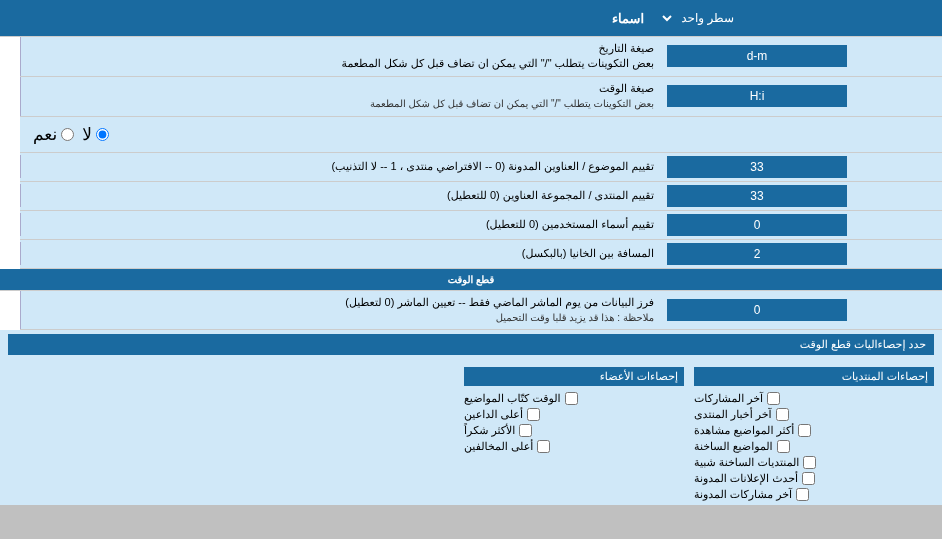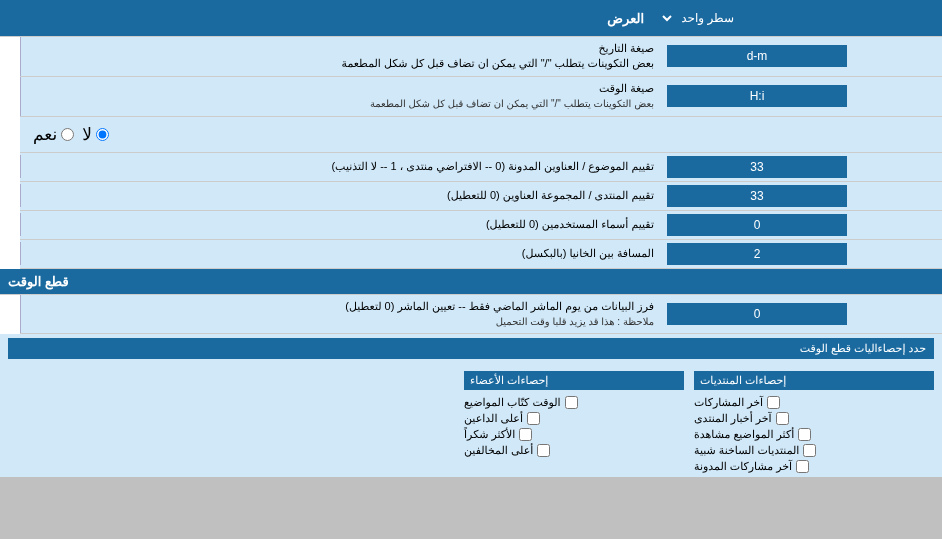--- a/index.html
+++ b/index.html
@@ -73,22 +73,22 @@
     }
     .radio-label {
       color: #000;
       font-size: 17px;
     }
     .section-divider {
       background: #1a6aa0;
       color: #fff;
       font-weight: bold;
       padding: 5px 8px;
-      text-align: left;
-      font-size: 13px;
+      text-align: center;
+      font-size: 10px;
       border-bottom: 1px solid #ccc;
     }
     .checkboxes-section {
       background: #d0e8f8;
       padding: 4px 8px;
     }
     .checkboxes-header {
       background: #1a6aa0;
       color: #fff;
       text-align: right;
@@ -103,21 +103,21 @@
     }
     .checkboxes-col {
       flex: 1;
       display: flex;
       flex-direction: column;
       gap: 3px;
     }
     .checkboxes-col-header {
       background: #1a6aa0;
       color: #fff;
-      text-align: left;
+      text-align: right;
       padding: 3px 6px;
       font-size: 11px;
       margin-bottom: 3px;
     }
     .checkbox-item {
       display: flex;
       flex-direction: row-reverse;
       align-items: center;
       gap: 4px;
       font-size: 11px;
@@ -134,21 +134,21 @@
       font-size: 10px;
       color: #333;
     }
   </style>
 </head>
 <body>
 
 <div class="main-container">
 
   <div class="row row-header" style="min-height:30px;">
-    <div style="flex:1; text-align:right; padding: 4px 10px;">العرض</div>
+    <div style="flex:1; text-align:right; padding: 4px 10px;">اسماء</div>
     <div style="width:280px; display:flex; align-items:center; justify-content:flex-end; padding: 3px 6px;">
       <select class="select-box">
         <option>سطر واحد</option>
         <option>سطرين</option>
         <option>ثلاثة أسطر</option>
       </select>
     </div>
   </div>
 
   <div class="row top-row">
@@ -269,24 +269,32 @@
         </div>
         <div class="checkbox-item">
           <span>آخر أخبار المنتدى</span>
           <input type="checkbox" style="">
         </div>
         <div class="checkbox-item">
           <span>أكثر المواضيع مشاهدة</span>
           <input type="checkbox" style="">
         </div>
         <div class="checkbox-item">
+          <span>المواضيع الساخنة</span>
+          <input type="checkbox" style="">
+        </div>
+        <div class="checkbox-item">
           <span>المنتديات الساخنة شبية</span>
           <input type="checkbox" style="">
         </div>
         <div class="checkbox-item">
+          <span>أحدث الإعلانات المدونة</span>
+          <input type="checkbox" style="">
+        </div>
+        <div class="checkbox-item">
           <span>آخر مشاركات المدونة</span>
           <input type="checkbox" style="">
         </div>
       </div>
     </div>
   </div>
 
 </div>
 
 </body></html>

